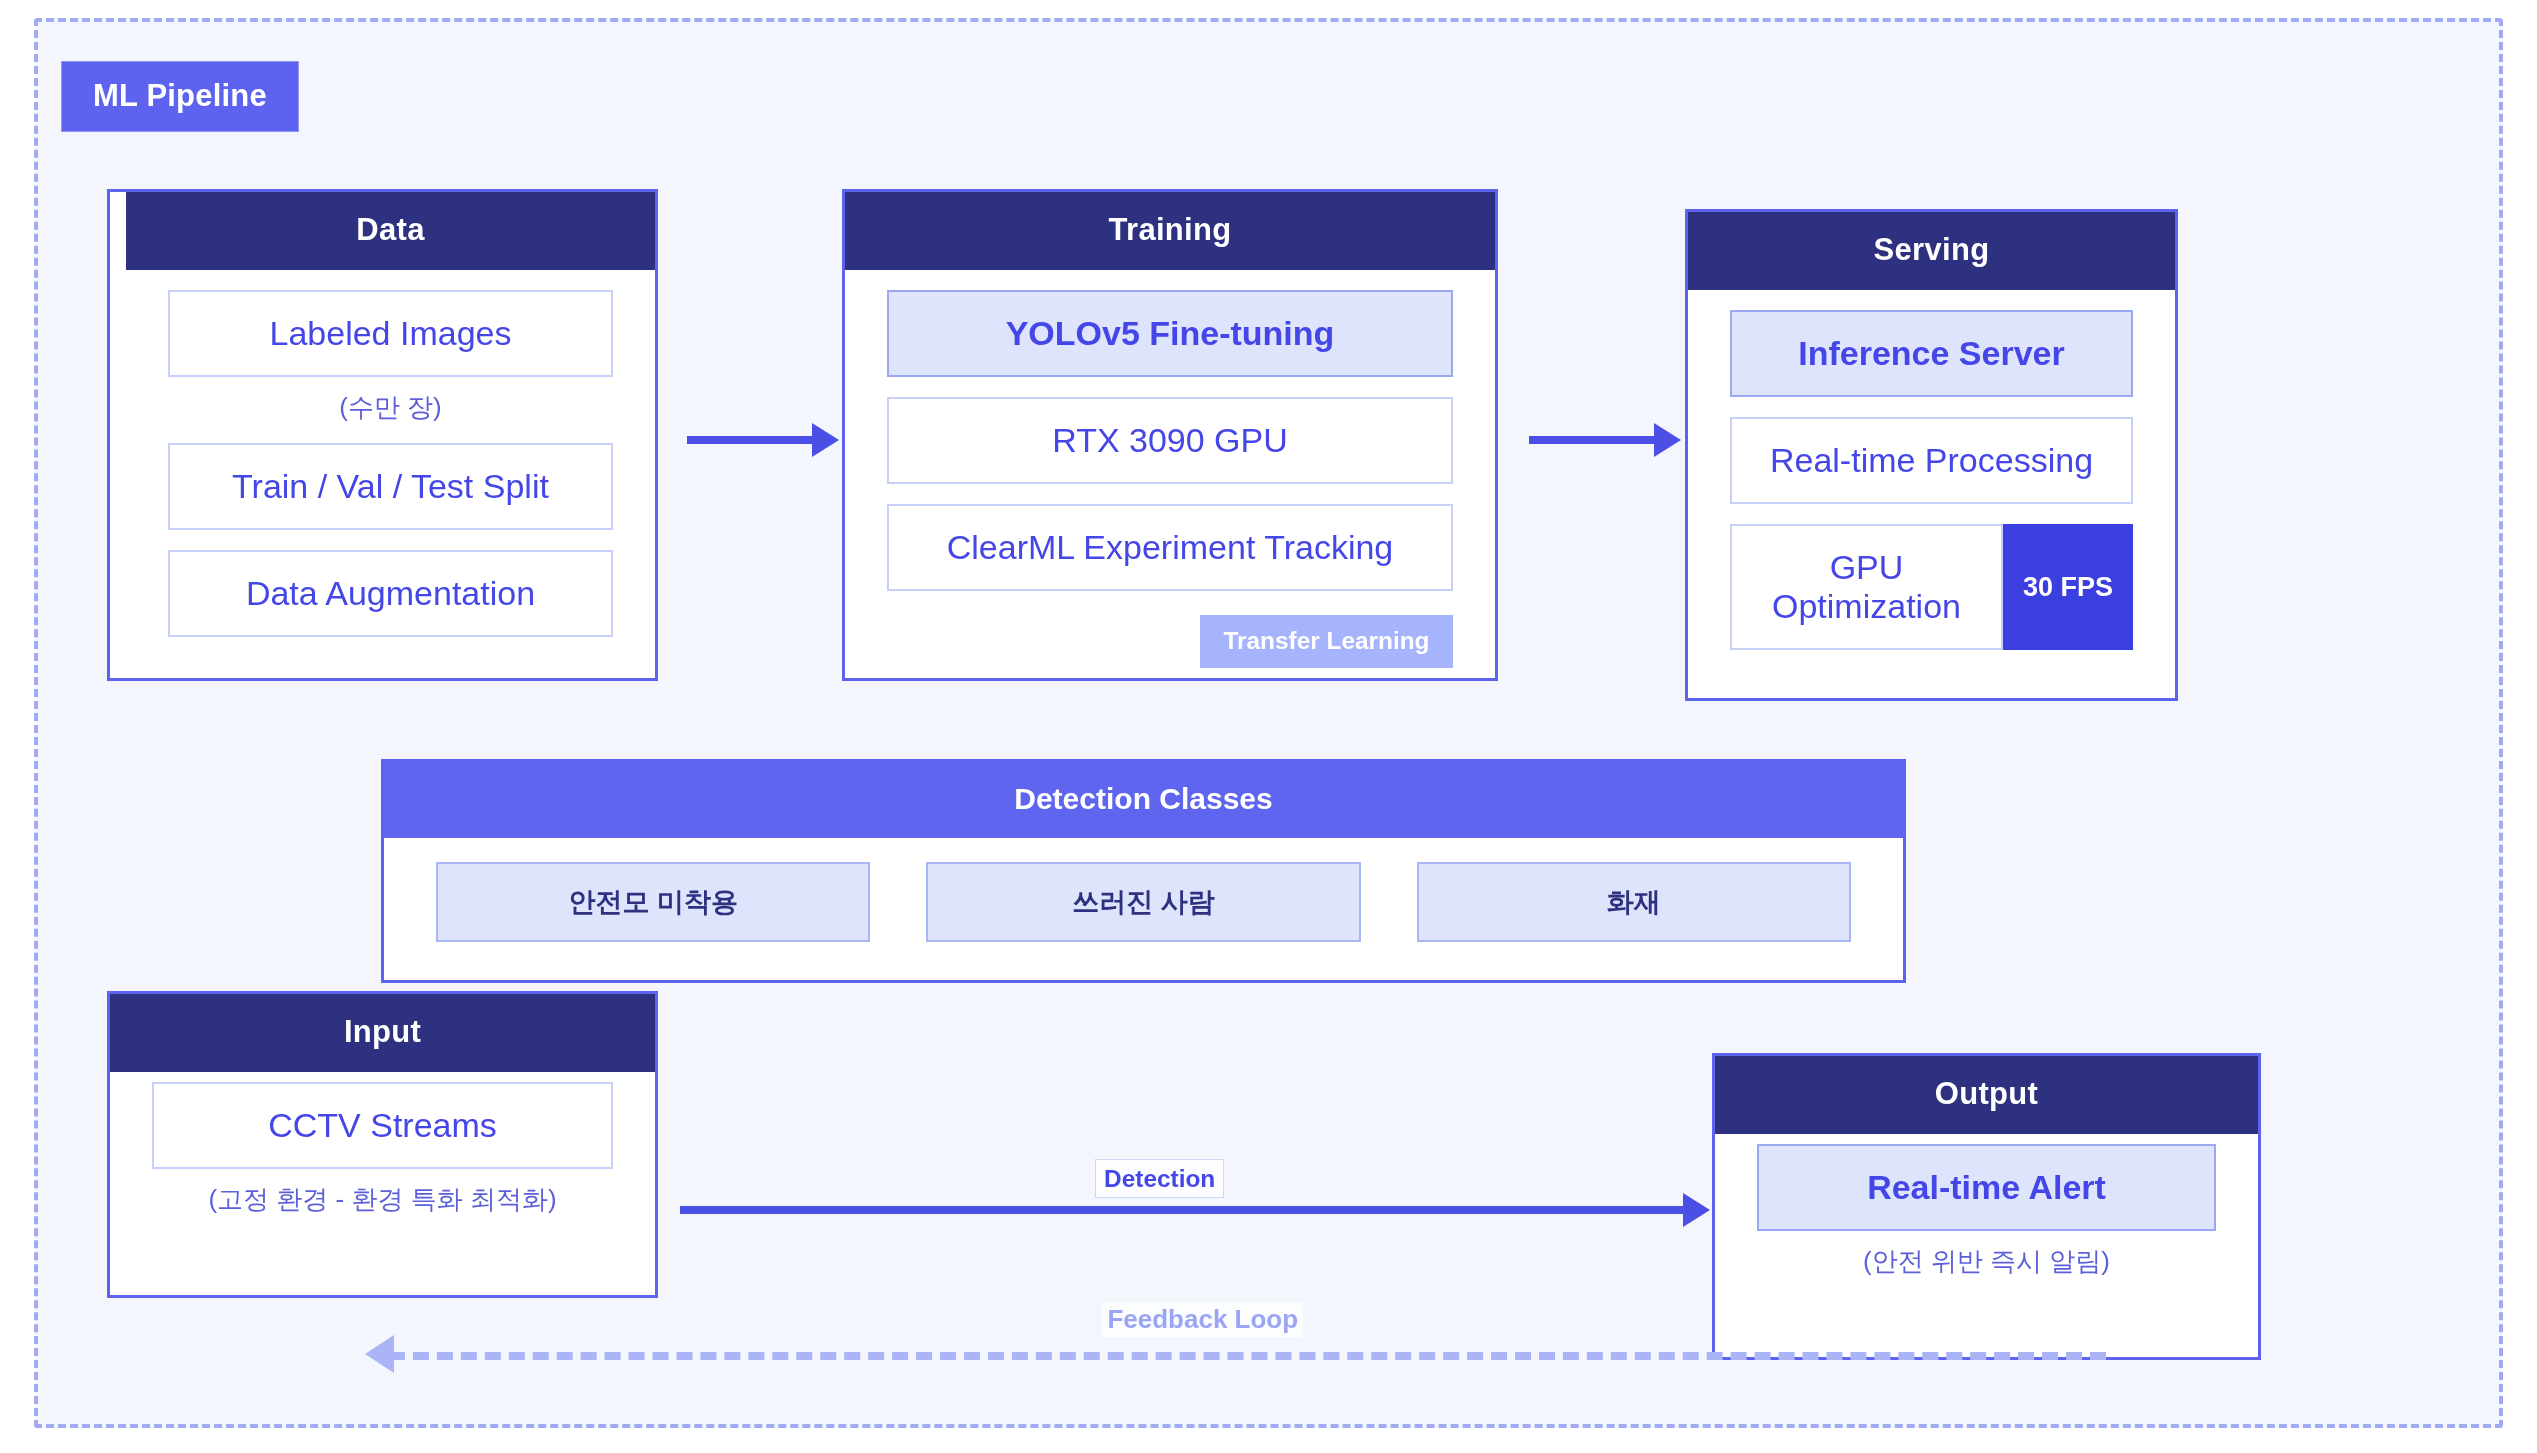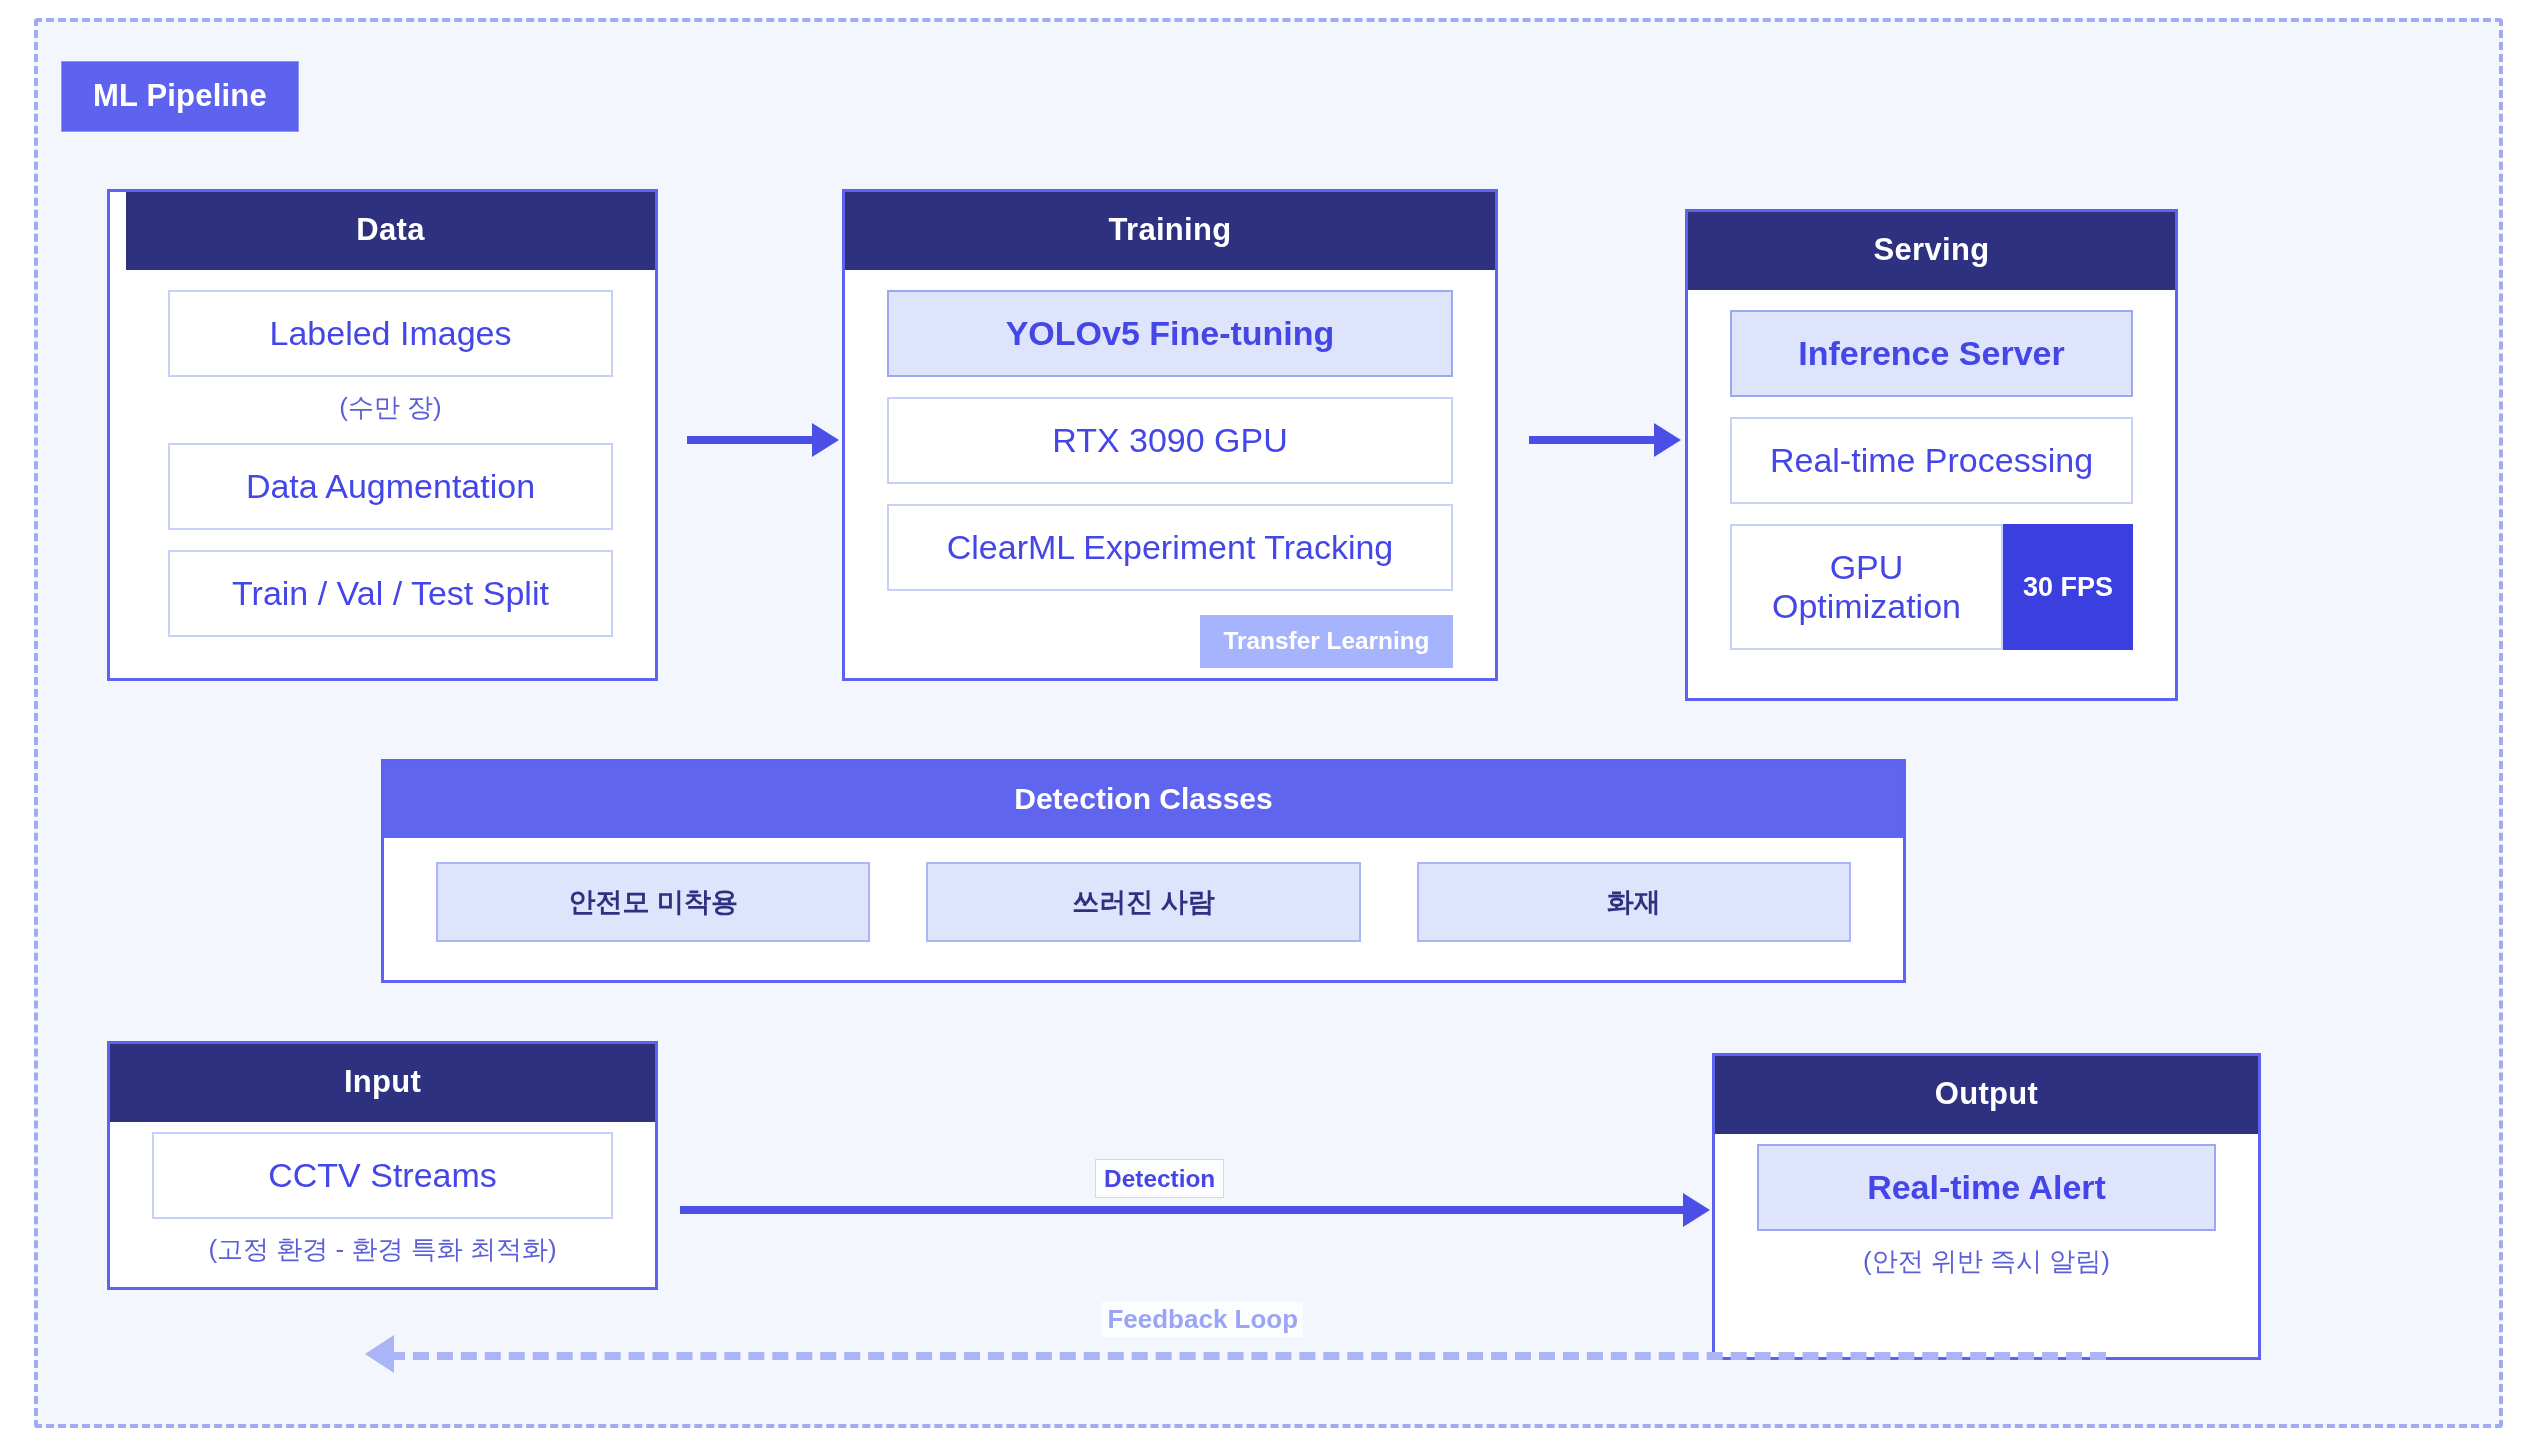--- a/index.html
+++ b/index.html
@@ -108,21 +108,21 @@
     font-size: 24.4px;
     font-weight: bold;
     padding: 12.7px 23.5px;
     margin-top: 3.6px;
   }
 
   
   #card-data     { left: 107px;  top: 189px;  width: 551px;  height: 492px; padding-left: 16px; }
   #card-training { left: 842px;  top: 189px;  width: 656px;  height: 492px; }
   #card-serving  { left: 1685px; top: 189px;  width: 493px;  height: 492px; margin-top: 20px; }
-  #card-input    { left: 107px;  top: 1041px; width: 551px;  height: 249px; }
+  #card-input    { left: 107px;  top: 991px; width: 551px;  height: 307px; }
   #card-output   { left: 1712px; top: 1053px; width: 549px;  height: 307px; }
 
   #card-input .card-body, #card-output .card-body { padding-top: 10px; }
 
   
   #classes-panel {
     position: absolute;
     left: 381px; top: 759px;
     width: 1525px; height: 224px;
     background: #ffffff;
@@ -216,22 +216,22 @@
 
   <div class="pipeline-frame"></div>
 
   <div class="pipeline-badge">ML Pipeline</div>
 
   <div class="card" id="card-data">
     <div class="card-header">Data</div>
     <div class="card-body">
       <div class="item">Labeled Images</div>
       <div class="caption">(수만 장)</div>
+      <div class="item">Train / Val / Test Split</div>
       <div class="item">Data Augmentation</div>
-      <div class="item">Train / Val / Test Split</div>
     </div>
   </div>
 
   <div class="card" id="card-training">
     <div class="card-header">Training</div>
     <div class="card-body">
       <div class="item highlight">YOLOv5 Fine-tuning</div>
       <div class="item">RTX 3090 GPU</div>
       <div class="item">ClearML Experiment Tracking</div>
       <div class="tag-right">Transfer Learning</div>

